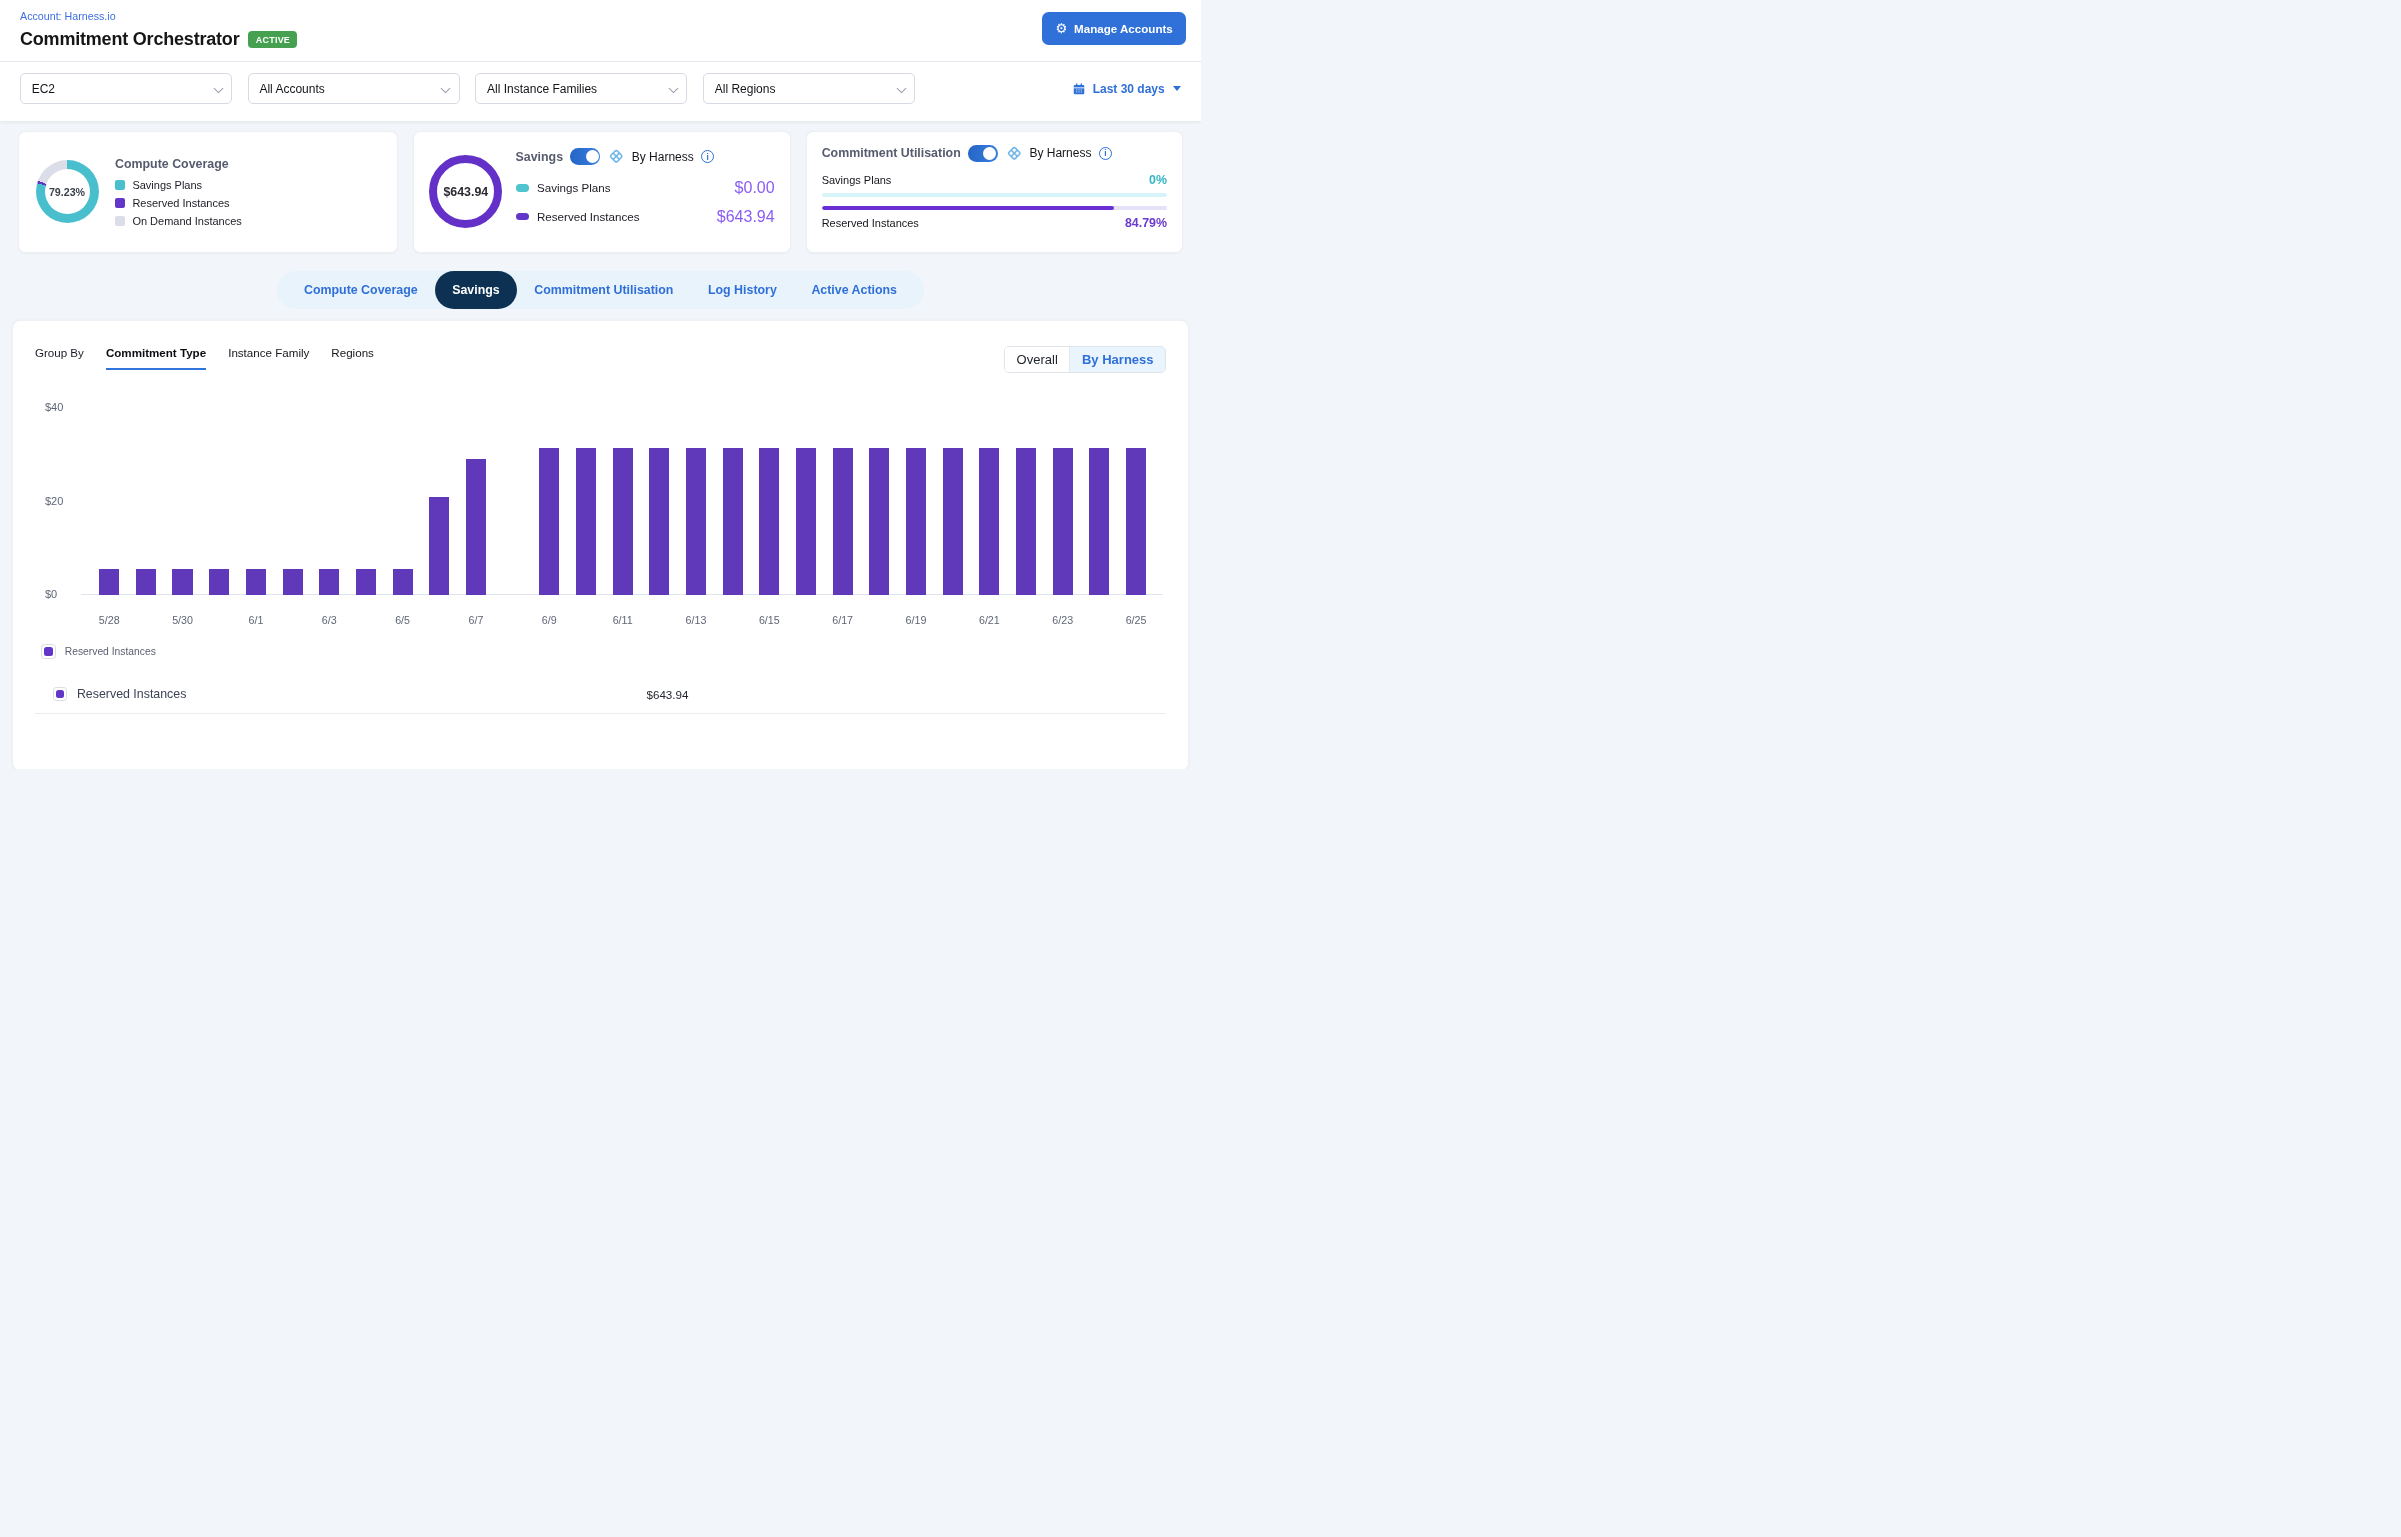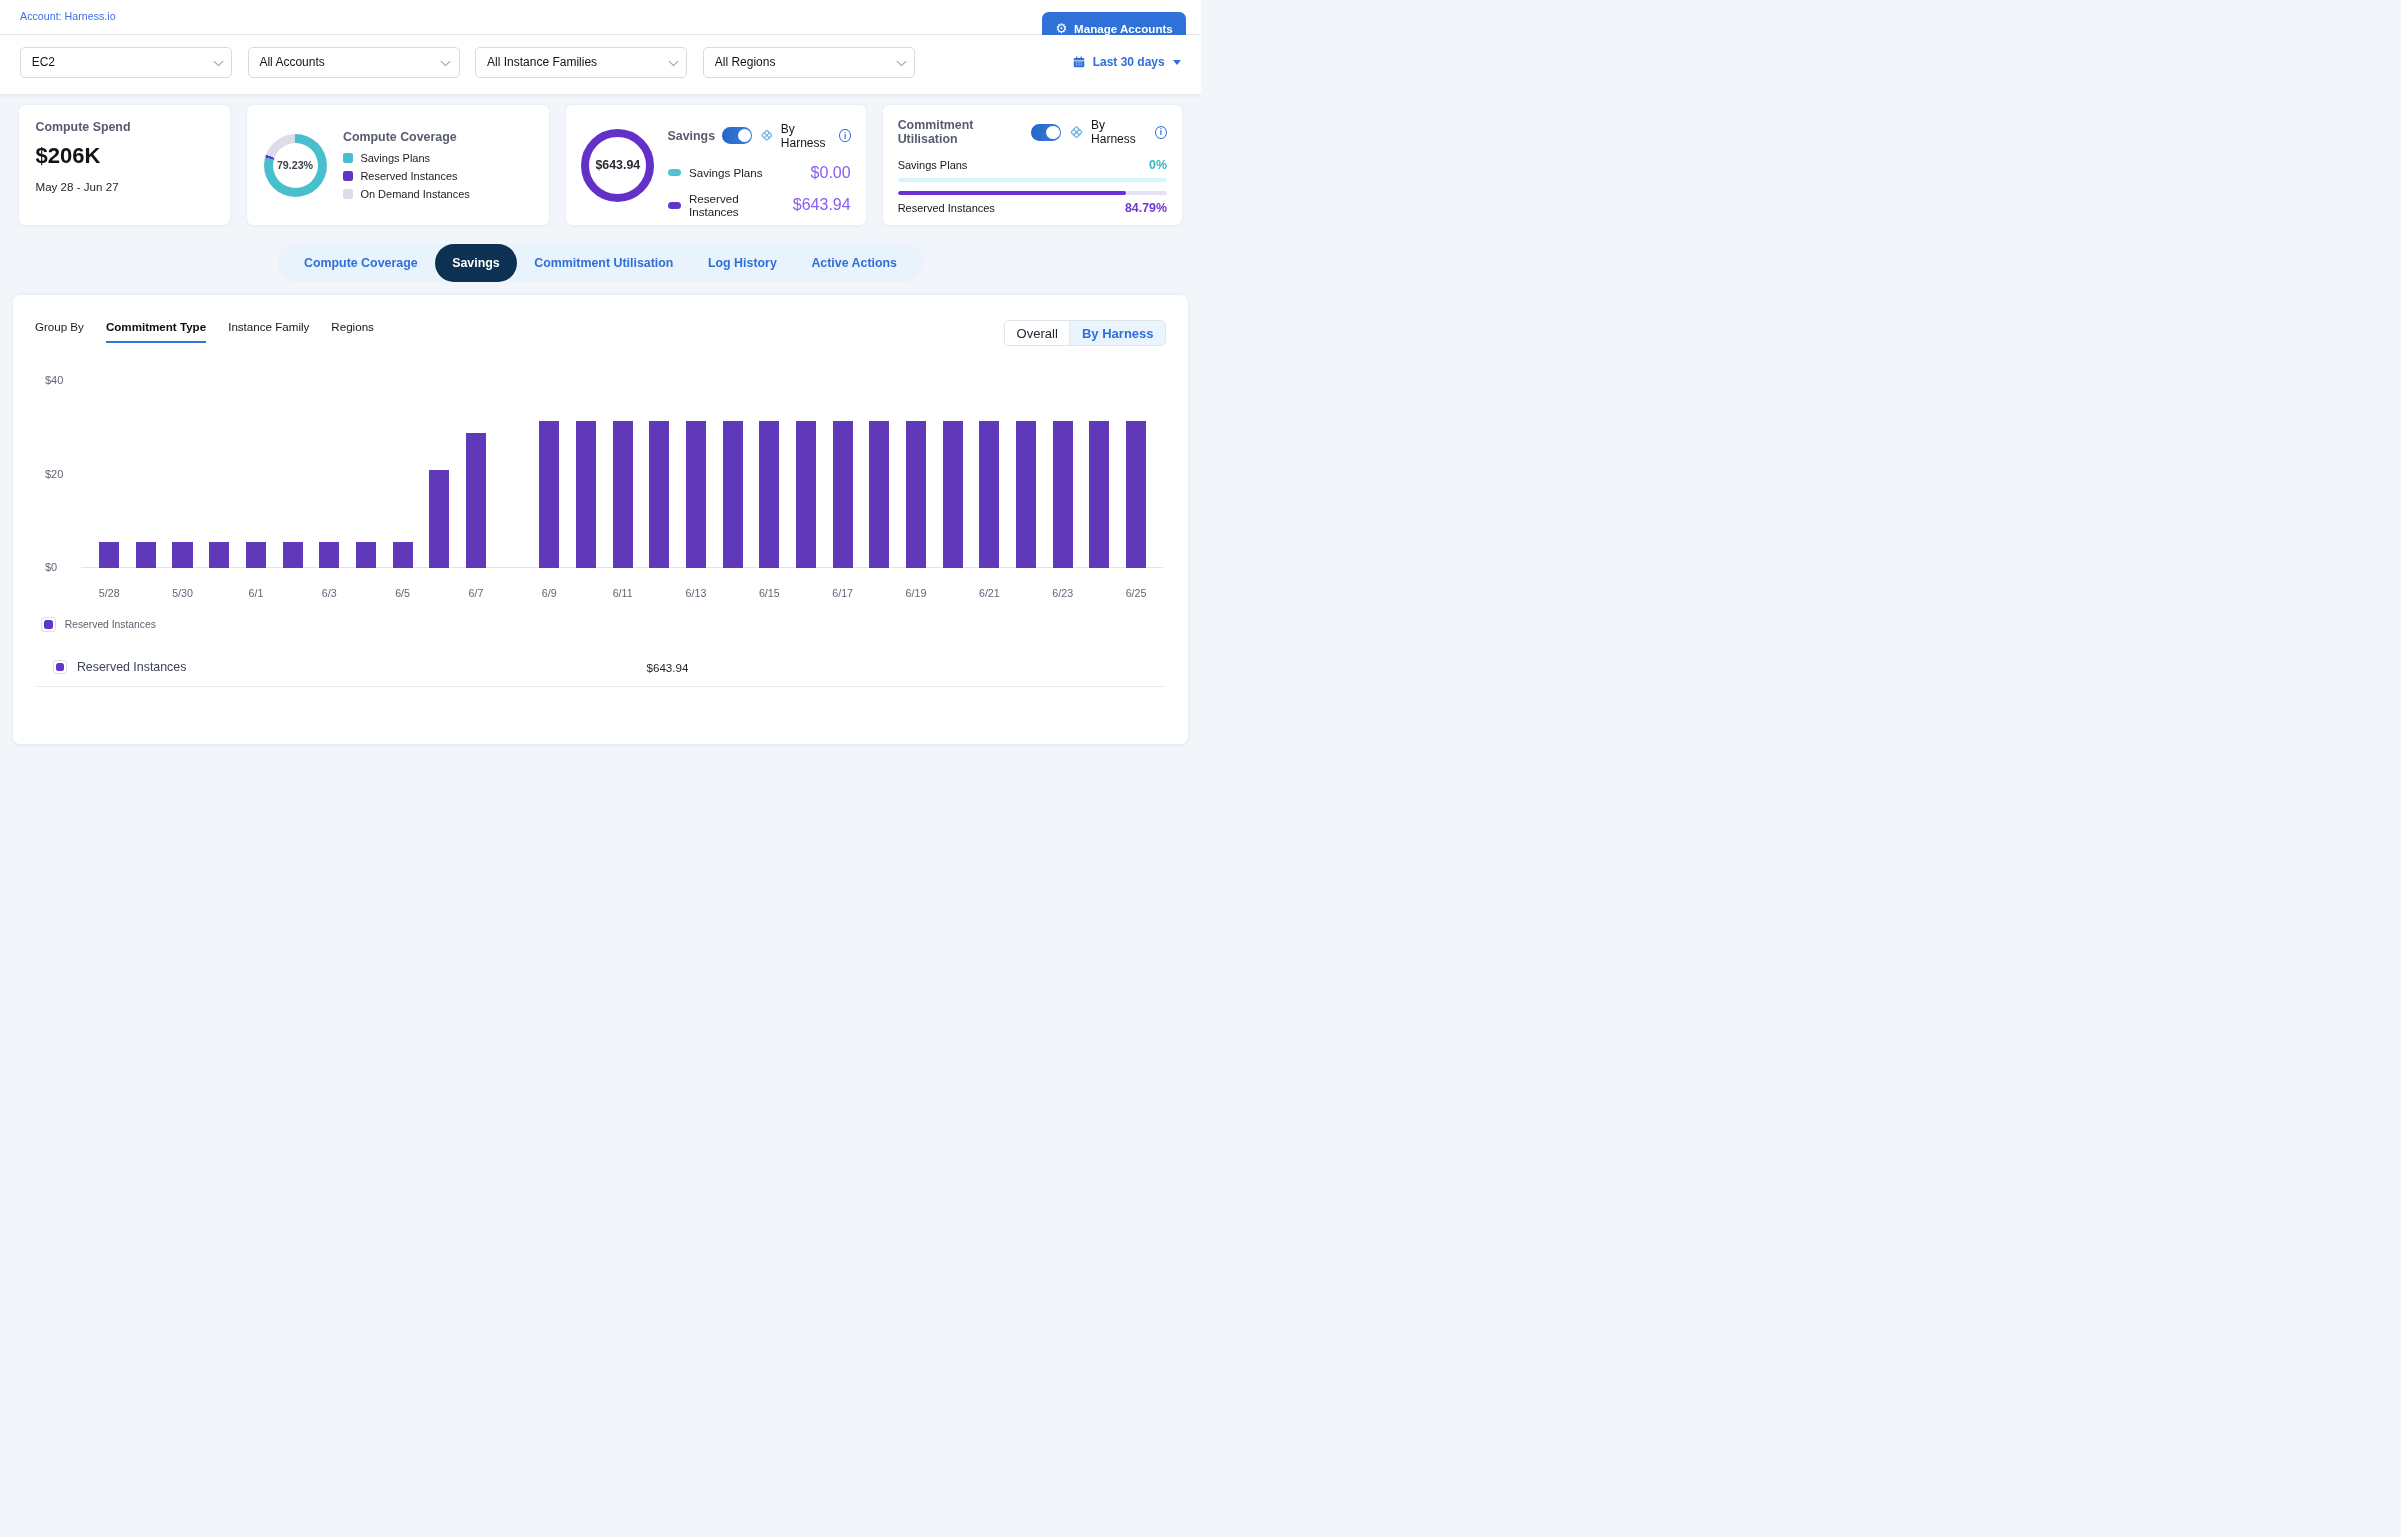--- a/index.html
+++ b/index.html
@@ -109,20 +109,24 @@
   .row-name { font-size:12.4px; color:#3c4356; }
   .td-total { padding-left:6.6px; font-size:11.6px; color:#22262e; }
 </style>
 </head>
 <body>
 
 <div id="app">
 
   <div class="header">
     <span class="account-link">Account: Harness.io</span>
+    <div class="title-row">
+      <span class="page-title">Commitment Orchestrator</span>
+      <span class="badge">ACTIVE</span>
+    </div>
     <button class="manage-btn">
       <span class="gear">⚙</span>
       <span>Manage Accounts</span>
     </button>
   </div>
 
   <div class="filterbar">
     <div class="select">
       <span>EC2</span>
       <span class="chev"></span>
@@ -146,25 +150,20 @@
         <path d="M8 2.5v4M16 2.5v4" stroke="#2f6fd8"></path>
         <path d="M7 13.5h2M11 13.5h2M15 13.5h2M7 17h2M11 17h2M15 17h2" stroke="#fff" stroke-width="1.4"></path>
       </svg>
       <span>Last 30 days</span>
       <span class="caret"></span>
     </div>
   </div>
 
   <div class="cards">
 
-    <div class="card card-spend">
-      <div class="card-title">Compute Spend</div>
-      <div class="spend-value">$206K</div>
-      <div class="spend-period">May 28 - Jun 27</div>
-    </div>
 
     <div class="card card-coverage">
       <div class="donut" id="coverage-donut" style="background: conic-gradient(rgb(73, 191, 205) 0deg, rgb(73, 191, 205) 79.23%, rgb(98, 54, 200) 79.23%, rgb(98, 54, 200) 80.53%, rgb(219, 221, 232) 80.53%, rgb(219, 221, 232) 100%);">
         <span class="donut-label">79.23%</span>
       </div>
       <div class="cov-right">
         <div class="card-title">Compute Coverage</div>
         <div class="cov-legend">
           <div class="cov-item">
             <span class="sq" style="background:#49bfcd"></span>

